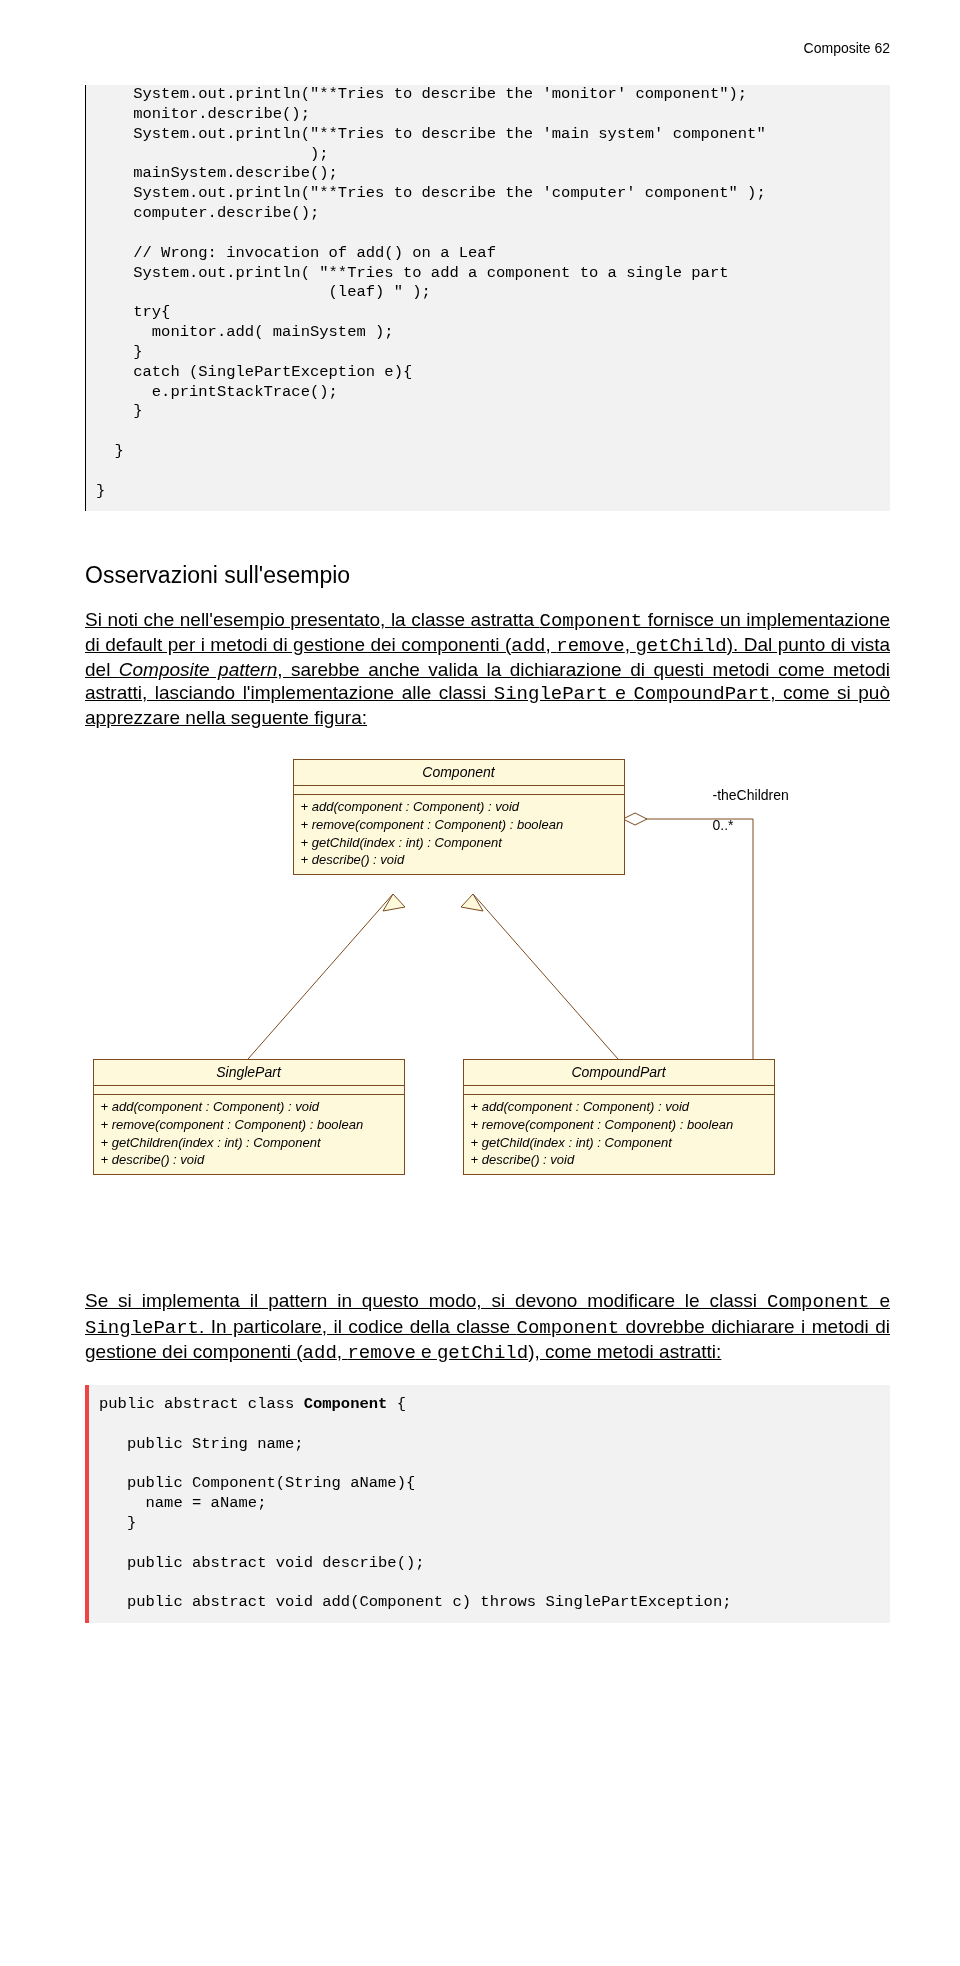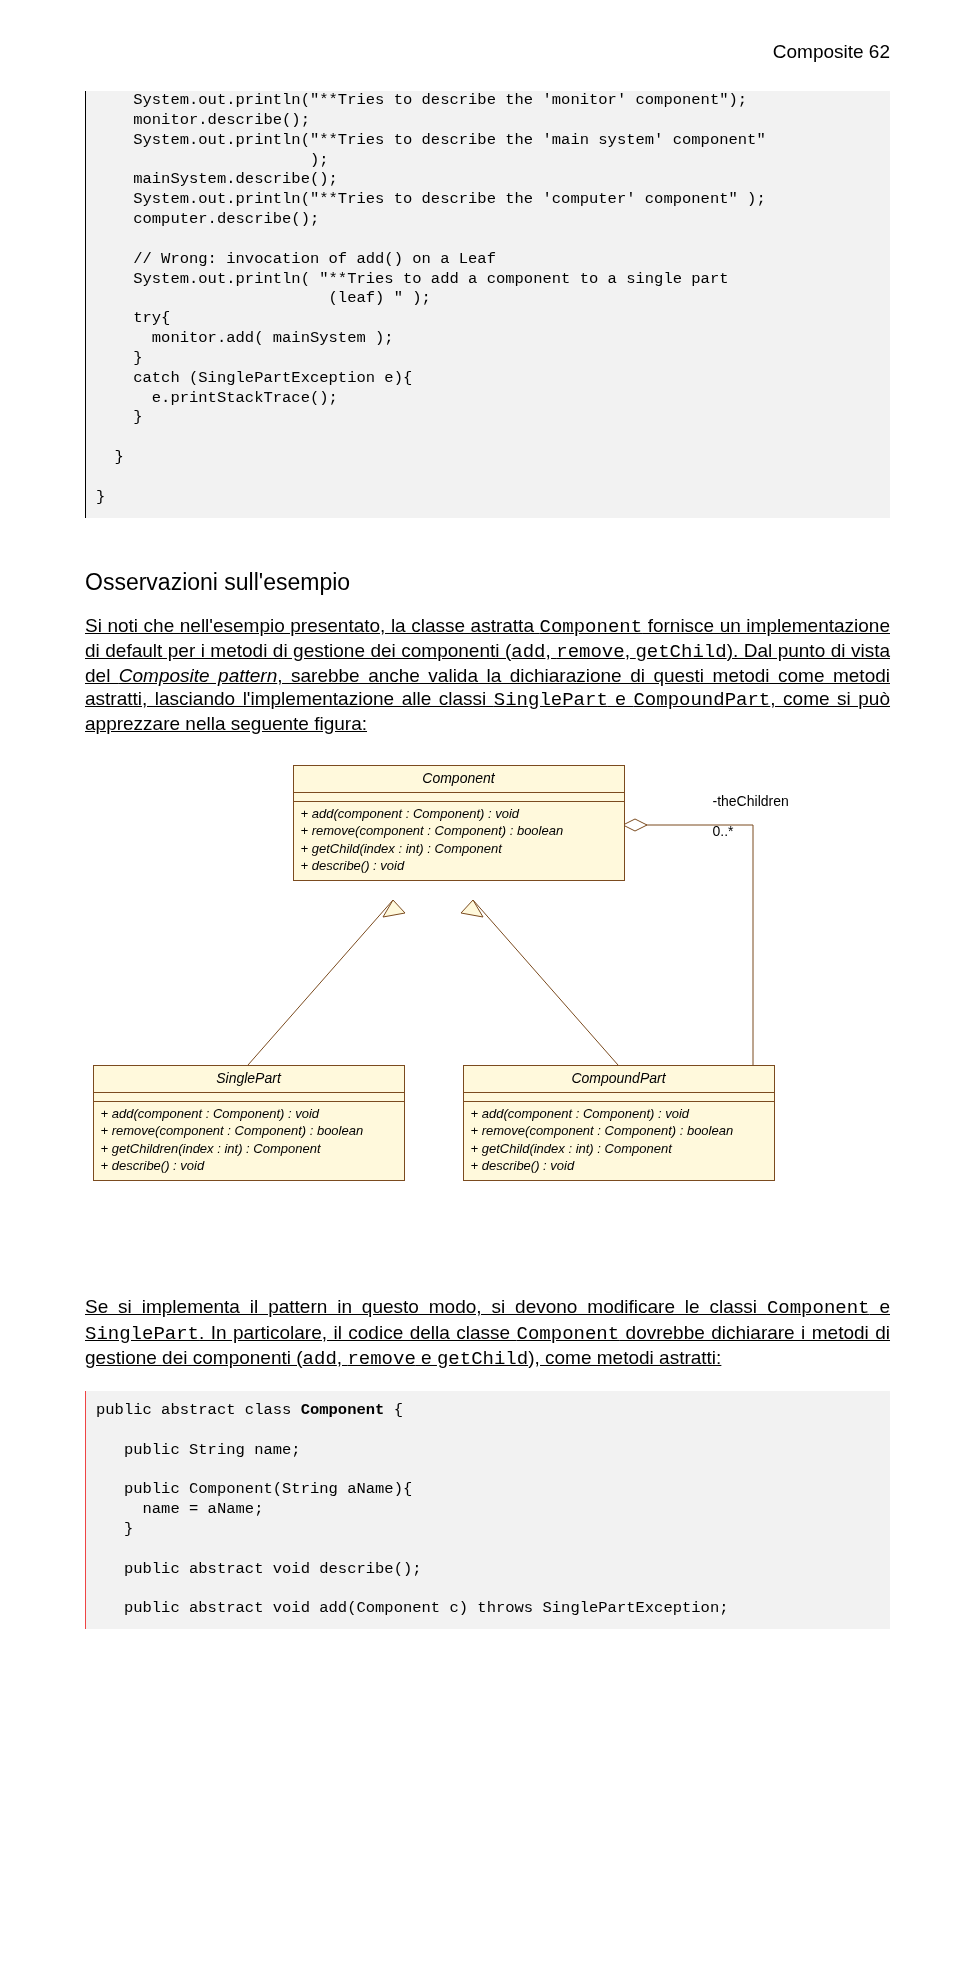--- a/index.html
+++ b/index.html
@@ -7,42 +7,42 @@
     font-size: 19px;
     margin: 0;
     padding: 40px 70px 40px 85px;
     line-height: 1.22;
     color: #000;
     width: 960px;
     box-sizing: border-box;
   }
   .page-header {
     text-align: right;
-    font-size: 19px;
+    font-size: 14px;
     margin-bottom: 28px;
   }
   .code-block {
     background: #f2f2f2;
     font-family: "Courier New", monospace;
     font-size: 15.5px;
     white-space: pre;
     padding: 0 10px 10px 10px;
     margin: 0 0 50px 0;
     line-height: 1.28;
     border-left: 1px solid #000;
   }
   .code-block-bottom {
     background: #f2f2f2;
     font-family: "Courier New", monospace;
     font-size: 15.5px;
     white-space: pre;
     padding: 10px;
     margin: 20px 0 0 0;
     line-height: 1.28;
-    border-left: 1px solid #ef4444;
+    border-left: 4px solid #ef4444;
   }
   h2 {
     font-size: 23px;
     font-weight: normal;
     margin: 50px 0 18px 0;
   }
   p {
     text-align: justify;
     margin: 0 0 18px 0;
     text-decoration: underline;

